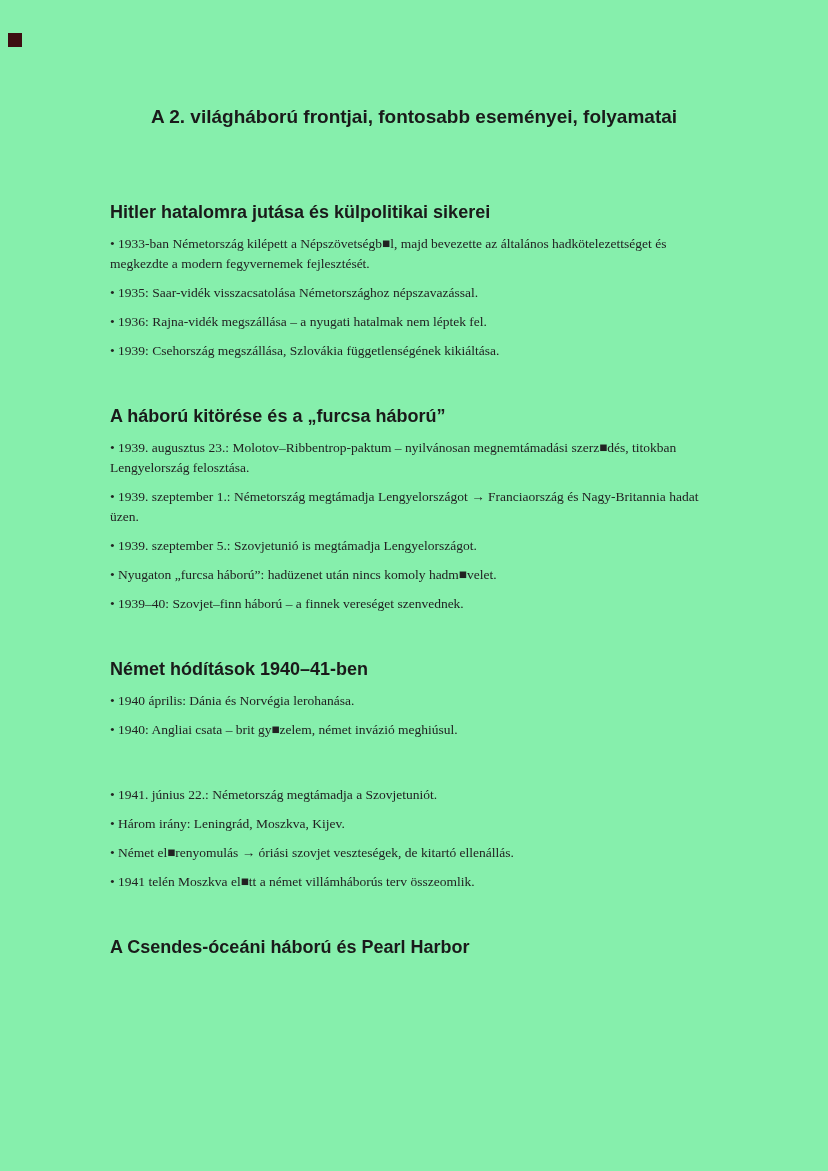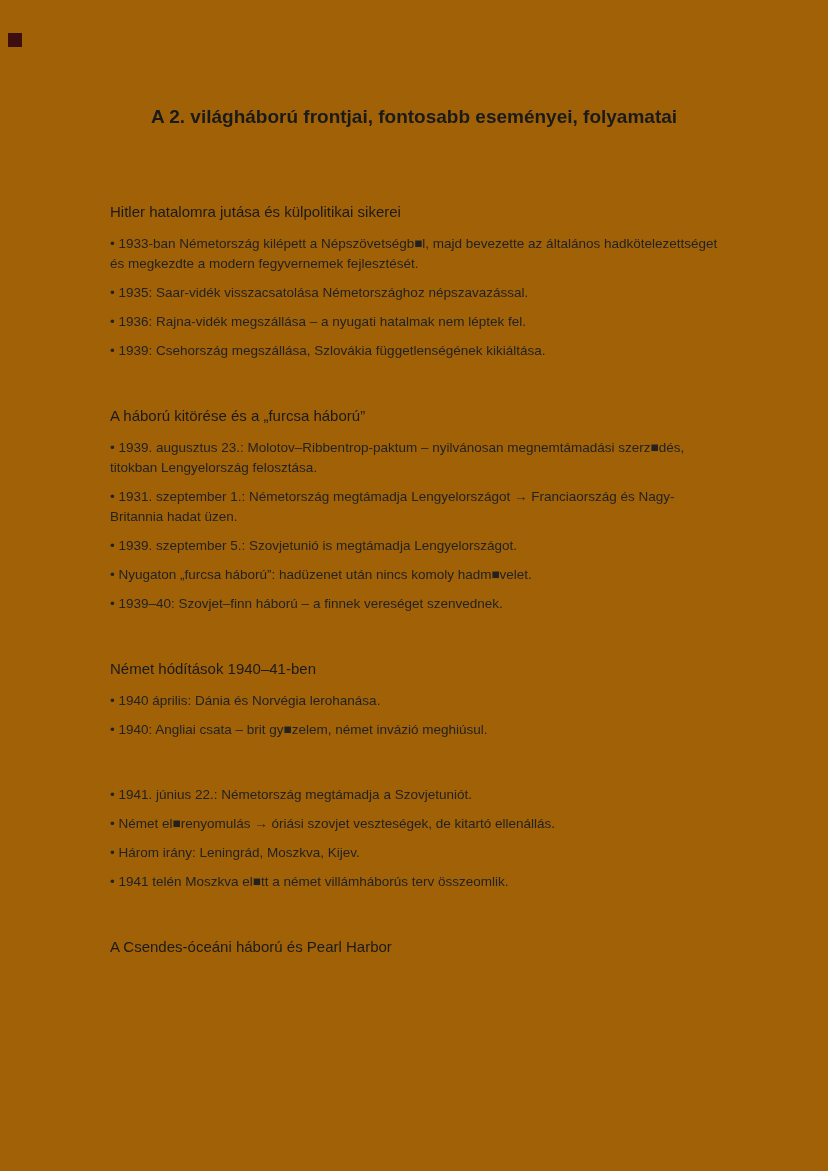--- a/index.html
+++ b/index.html
@@ -4,21 +4,21 @@
 <style>
   html, body {
     margin: 0;
     padding: 0;
     background: #ffffff;
   }
   .doc-page {
     position: relative;
     width: 828px;
     height: 1171px;
-    background: #a16207;
+    background: #86efac;
     font-family: "Liberation Sans", sans-serif;
     color: #1f1f1f;
     overflow: hidden;
     box-sizing: border-box;
   }
   .corner-mark {
     position: absolute;
     left: 8px;
     top: 33px;
     width: 14px;
@@ -36,65 +36,66 @@
     margin: 0;
     color: #1a1a1a;
   }
   .section {
     margin-top: 45px;
   }
   .section:first-of-type {
     margin-top: 70px;
   }
   .section-heading {
-    font-size: 15px;
+    font-size: 18px;
     line-height: 20px;
-    font-weight: normal;
+    font-weight: bold;
     margin: 0 0 12px 0;
     color: #1a1a1a;
   }
   .bullet-item {
     font-size: 13.5px;
     line-height: 20px;
     margin: 9px 0;
     color: #222222;
+    font-family: Liberation Serif, serif;
   }
 </style>
 </head>
 <body>
 
 <div class="doc-page">
   <div class="corner-mark" style="background: rgb(61, 14, 17);"></div>
   <div class="content">
     <h1 class="doc-title">A 2. világháború frontjai, fontosabb eseményei, folyamatai</h1>
     <div>
         <section class="section">
           <h2 class="section-heading">Hitler hatalomra jutása és külpolitikai sikerei</h2>
           <p class="bullet-item">• 1933-ban Németország kilépett a Népszövetségb■l, majd bevezette az általános hadkötelezettséget és megkezdte a modern fegyvernemek fejlesztését.</p>
           <p class="bullet-item">• 1935: Saar-vidék visszacsatolása Németországhoz népszavazással.</p>
           <p class="bullet-item">• 1936: Rajna-vidék megszállása – a nyugati hatalmak nem léptek fel.</p>
           <p class="bullet-item">• 1939: Csehország megszállása, Szlovákia függetlenségének kikiáltása.</p>
         </section>
         <section class="section">
           <h2 class="section-heading">A háború kitörése és a „furcsa háború”</h2>
           <p class="bullet-item">• 1939. augusztus 23.: Molotov–Ribbentrop-paktum – nyilvánosan megnemtámadási szerz■dés, titokban Lengyelország felosztása.</p>
-          <p class="bullet-item">• 1931. szeptember 1.: Németország megtámadja Lengyelországot → Franciaország és Nagy-Britannia hadat üzen.</p>
+          <p class="bullet-item">• 1939. szeptember 1.: Németország megtámadja Lengyelországot → Franciaország és Nagy-Britannia hadat üzen.</p>
           <p class="bullet-item">• 1939. szeptember 5.: Szovjetunió is megtámadja Lengyelországot.</p>
           <p class="bullet-item">• Nyugaton „furcsa háború”: hadüzenet után nincs komoly hadm■velet.</p>
           <p class="bullet-item">• 1939–40: Szovjet–finn háború – a finnek vereséget szenvednek.</p>
         </section>
         <section class="section">
           <h2 class="section-heading">Német hódítások 1940–41-ben</h2>
           <p class="bullet-item">• 1940 április: Dánia és Norvégia lerohanása.</p>
           <p class="bullet-item">• 1940: Angliai csata – brit gy■zelem, német invázió meghiúsul.</p>
         </section>
         <section class="section">
           <p class="bullet-item">• 1941. június 22.: Németország megtámadja a Szovjetuniót.</p>
+          <p class="bullet-item">• Három irány: Leningrád, Moszkva, Kijev.</p>
           <p class="bullet-item">• Német el■renyomulás → óriási szovjet veszteségek, de kitartó ellenállás.</p>
-          <p class="bullet-item">• Három irány: Leningrád, Moszkva, Kijev.</p>
           <p class="bullet-item">• 1941 telén Moszkva el■tt a német villámháborús terv összeomlik.</p>
         </section>
         <section class="section">
           <h2 class="section-heading">A Csendes-óceáni háború és Pearl Harbor</h2>
         </section>
       </div>
   </div>
 </div>
 
 </body></html>

